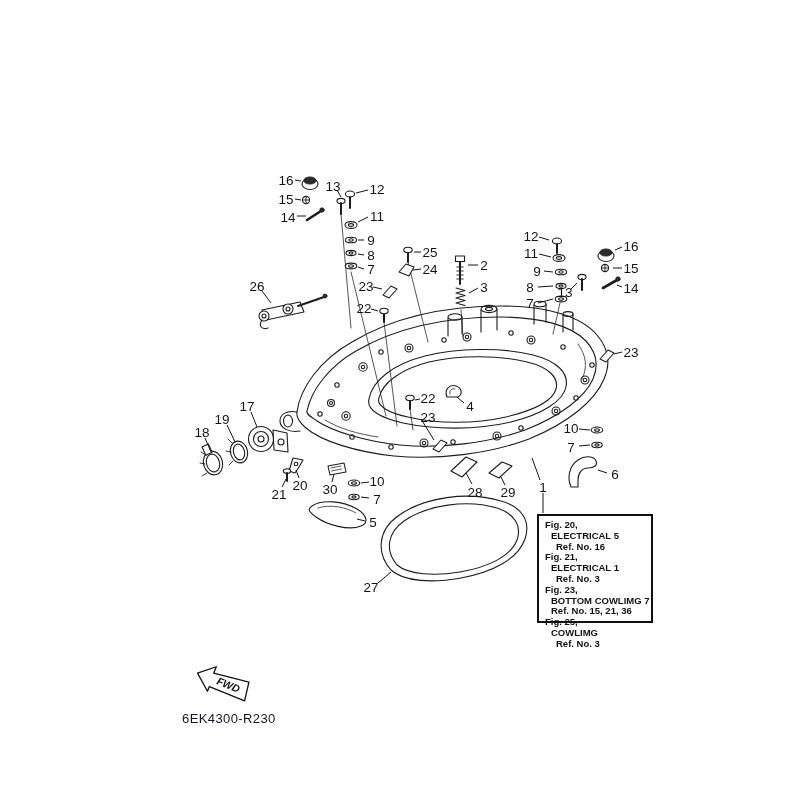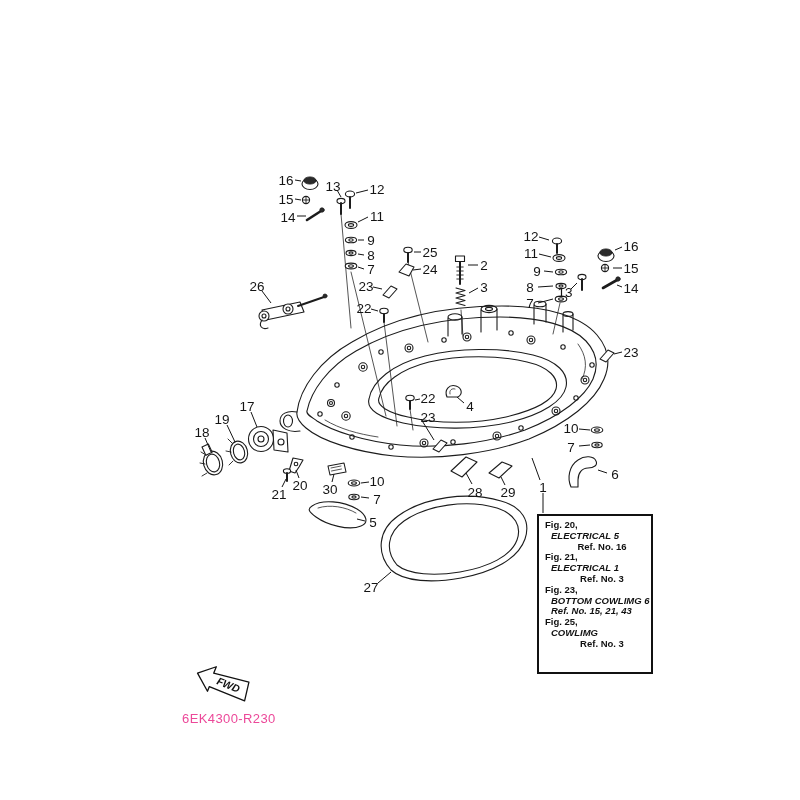--- a/index.html
+++ b/index.html
@@ -8,25 +8,25 @@
   .art *{stroke:#1c1c1c;stroke-width:1.1;fill:none;stroke-linecap:round;stroke-linejoin:round;}
   .art .fw{fill:#ffffff;}
   .art .fd{fill:#2b2b2b;stroke:#1c1c1c;stroke-width:0.8;}
   .art .thin{stroke-width:0.75;}
   .art .w2{stroke-width:2;}
   .art .w26{stroke-width:2.6;}
   .art .tick{stroke-width:0.9;}
   .callout{font-family:"Liberation Sans",sans-serif;font-size:13.5px;fill:#141414;text-anchor:middle;}
   .leader{stroke:#141414;stroke-width:1;}
   .fwd-label{font-family:"Liberation Sans",sans-serif;font-style:italic;font-weight:bold;font-size:10.5px;fill:#111;text-anchor:middle;}
-  .ref-box{position:absolute;left:537px;top:514px;width:116px;height:160px;box-sizing:border-box;border:2px solid #111;background:#fff;padding:4px 3px;font-size:9.5px;font-weight:bold;line-height:10.8px;color:#111;white-space:nowrap;}
+  .ref-box{position:absolute;left:537px;top:514px;width:116px;height:109px;box-sizing:border-box;border:2px solid #111;background:#fff;padding:4px 3px;font-size:9.5px;font-weight:bold;line-height:10.8px;color:#111;white-space:nowrap;}
   .rb0{padding-left:3px;}
-  .rb1{padding-left:9px;font-style:italic;}
-  .rb2{padding-left:14px;text-align:center;}
-  .part-code{position:absolute;left:182px;top:711px;font-size:13px;color:#ec4899;letter-spacing:0.4px;}
+  .rb1{padding-left:9px;}
+  .rb2{padding-left:14px;}
+  .part-code{position:absolute;left:182px;top:711px;font-size:13px;color:#0f172a;letter-spacing:0.4px;}
 </style>
 </head>
 <body>
 
 <div class="canvas">
 
   <svg width="800" height="800" viewBox="0 0 800 800">
 
     <g class="art">
       <path class="thin" d="M351 272 L386 416"></path>
@@ -391,21 +391,21 @@
   </svg>
 
   <div class="ref-box">
     <div class="rb0">Fig. 20,</div>
     <div class="rb1">ELECTRICAL 5</div>
     <div class="rb2">Ref. No. 16</div>
     <div class="rb0">Fig. 21,</div>
     <div class="rb1">ELECTRICAL 1</div>
     <div class="rb2">Ref. No. 3</div>
     <div class="rb0">Fig. 23,</div>
-    <div class="rb1">BOTTOM COWLIMG 6</div>
-    <div class="rb1">Ref. No. 15, 21, 43</div>
+    <div class="rb1">BOTTOM COWLIMG 7</div>
+    <div class="rb1">Ref. No. 15, 21, 36</div>
     <div class="rb0">Fig. 25,</div>
     <div class="rb1">COWLIMG</div>
     <div class="rb2">Ref. No. 3</div>
   </div>
 
   <div class="part-code">6EK4300-R230</div>
 </div>
 
 </body></html>

